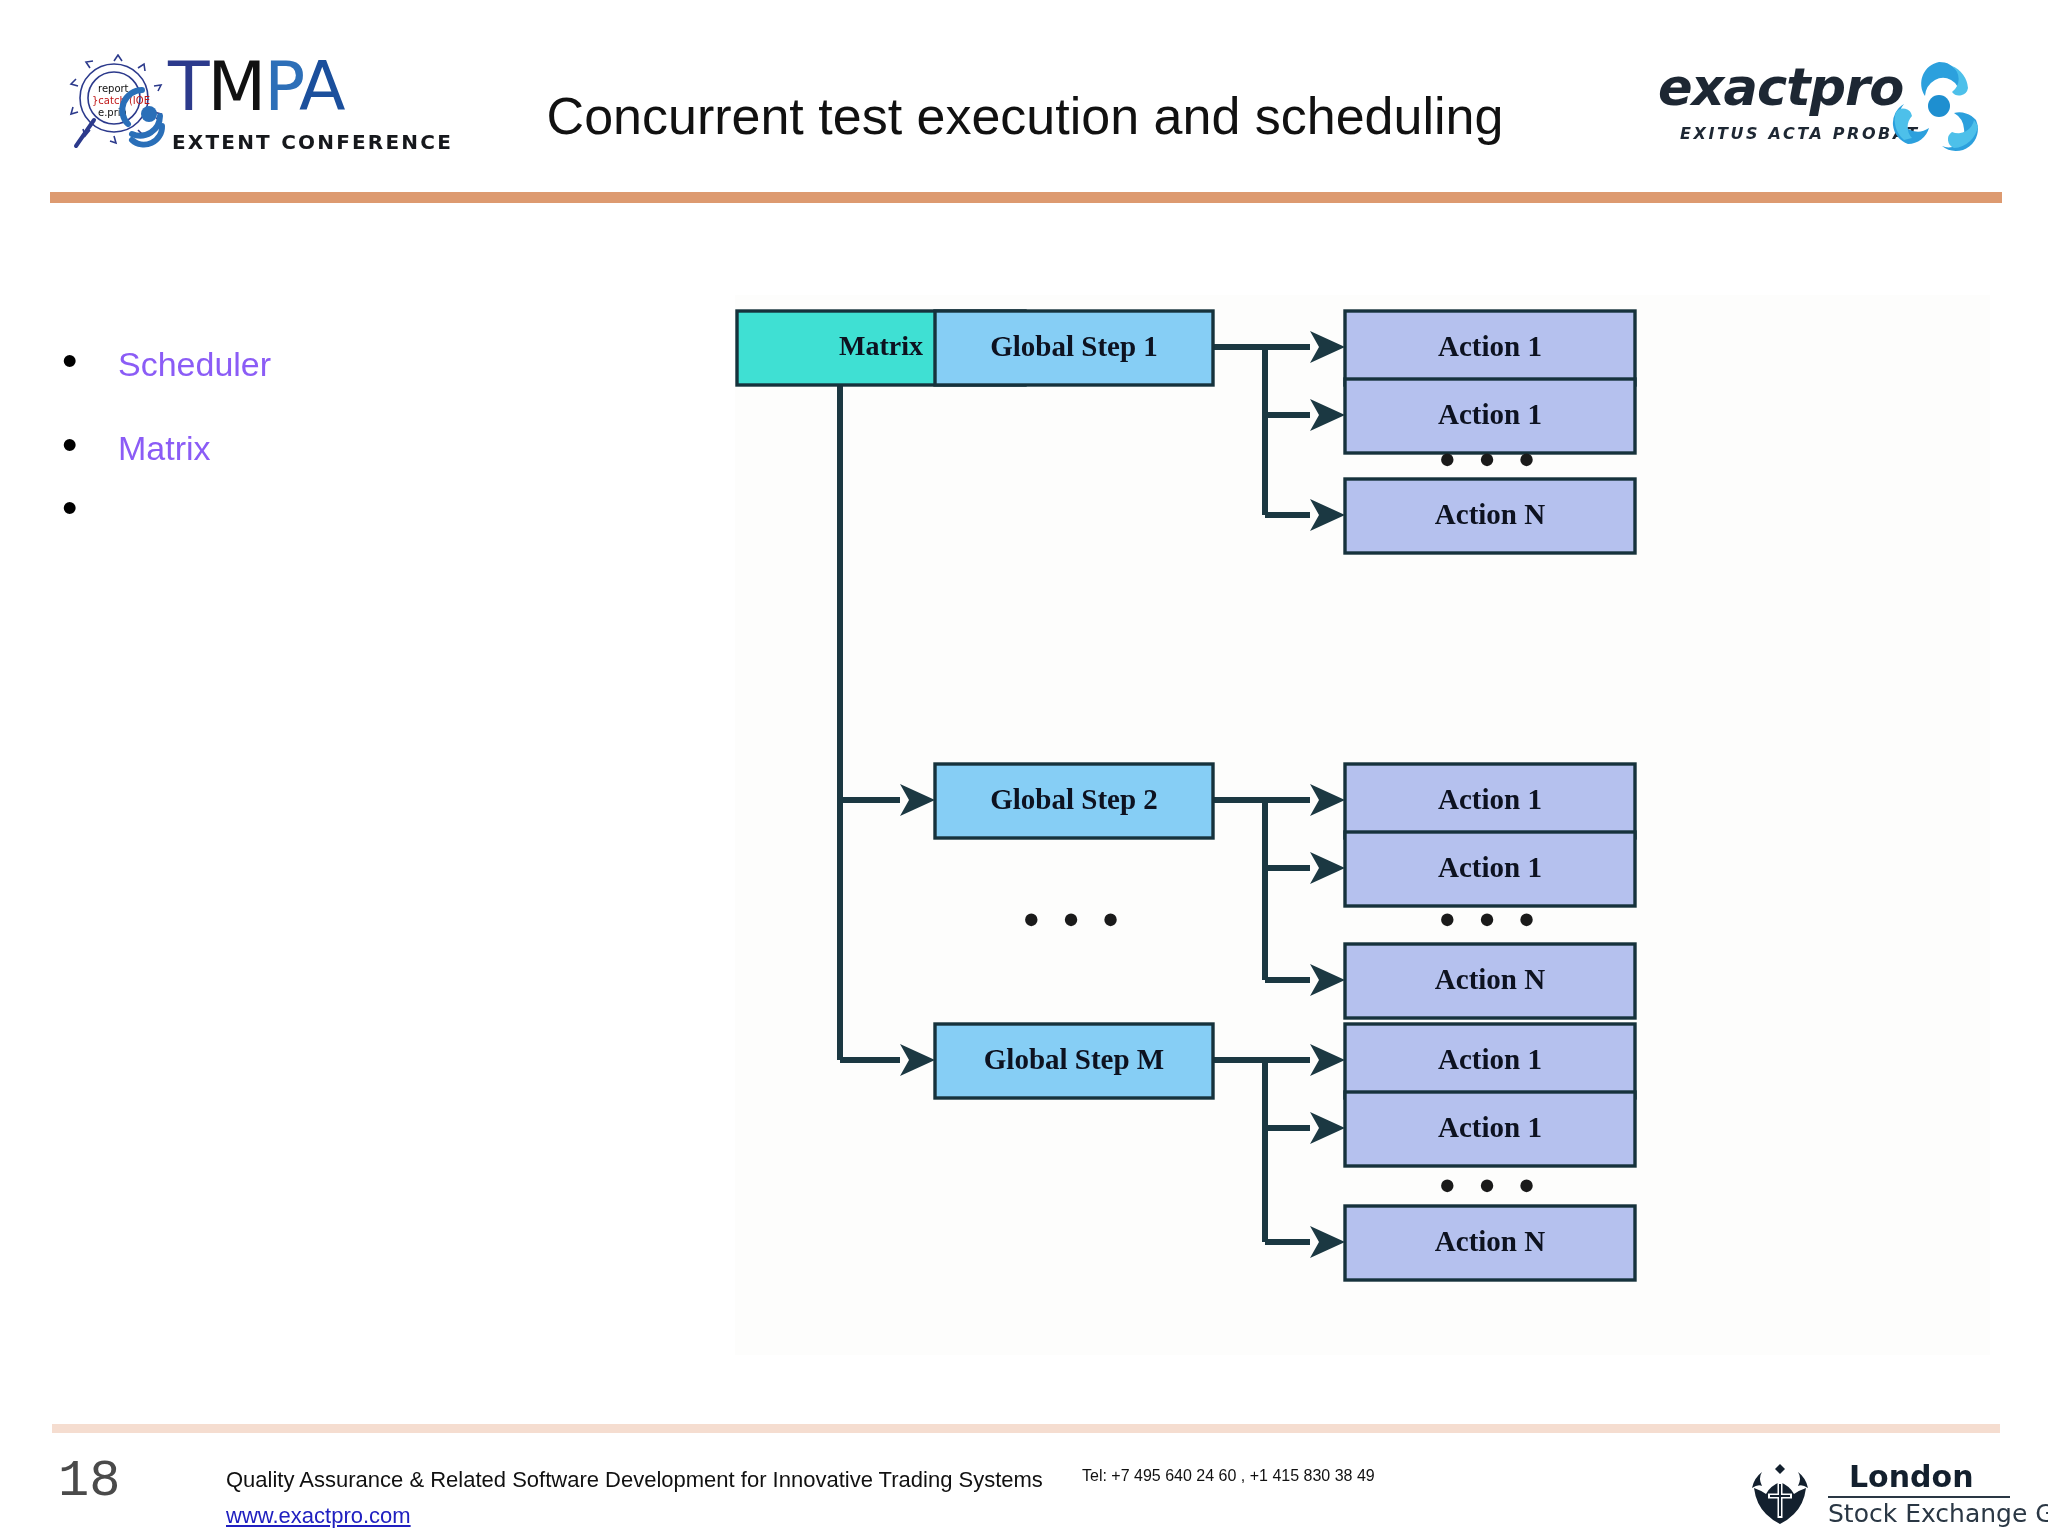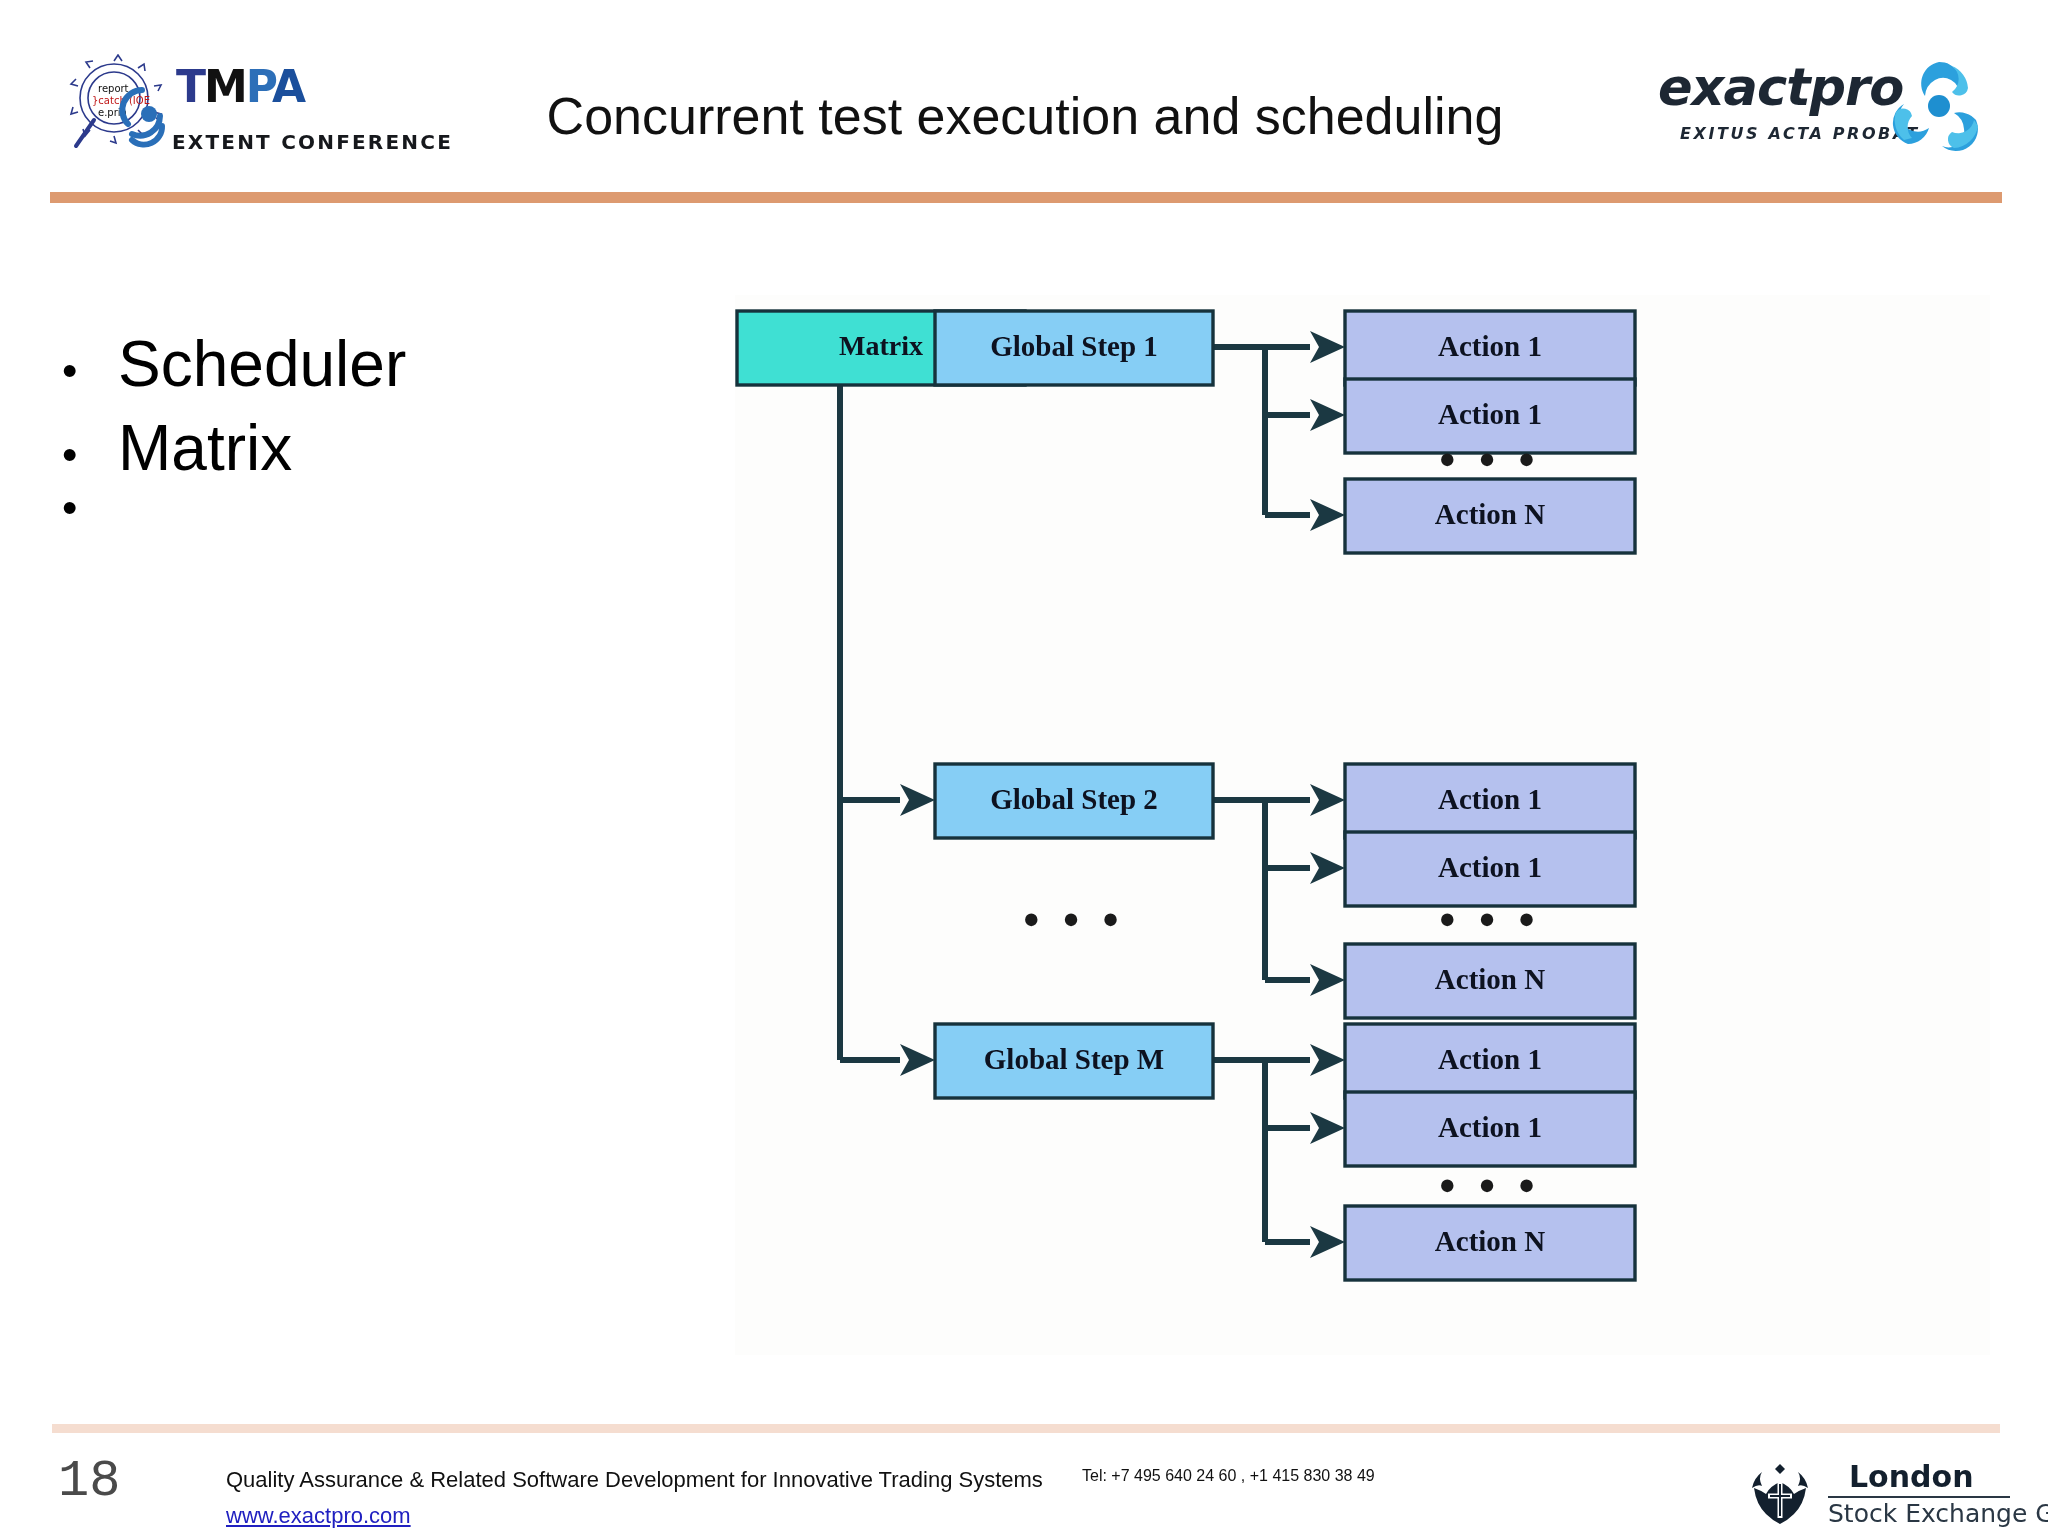--- a/index.html
+++ b/index.html
@@ -27,24 +27,24 @@
     left: 68px; top: 48px;
     width: 310px; height: 110px;
   }
   #tmpa-mark {
     position: absolute;
     left: 0; top: 6px;
     width: 108px; height: 104px;
   }
   #tmpa-wordmark {
     position: absolute;
-    left: 108px; top: 0px;
-    font-family: "DejaVu Sans", sans-serif;
-    font-size: 44px;
-    font-weight: 700;
+    left: 100px; top: 0px;
+    font-family: "DejaVu Sans", sans-serif;
+    font-size: 68px;
+    font-weight: 400;
     letter-spacing: -2px;
     line-height: 78px;
     white-space: nowrap;
   }
   #tmpa-wordmark .t { color: #2c3a8c; }
   #tmpa-wordmark .m { color: #111111; }
   #tmpa-wordmark .p { color: #2d6fb8; }
   #tmpa-wordmark .a { color: #1b4f9c; }
   #tmpa-sub {
     position: absolute;
@@ -120,23 +120,23 @@
     width: 62px;
     flex: 0 0 62px;
     font-size: 44px;
     line-height: 60px;
     color: #000;
     text-align: left;
     padding-left: 6px;
     box-sizing: border-box;
   }
   .bullet-text {
-    font-size: 64px;
+    font-size: 34px;
     line-height: 60px;
-    color: #000000;
+    color: #8b5cf6;
     white-space: nowrap;
     margin-top: 24px;
   }
 
   
   #diagram {
     position: absolute;
     left: 735px; top: 295px;
     width: 1255px; height: 1060px;
     background: #fdfdfc;

